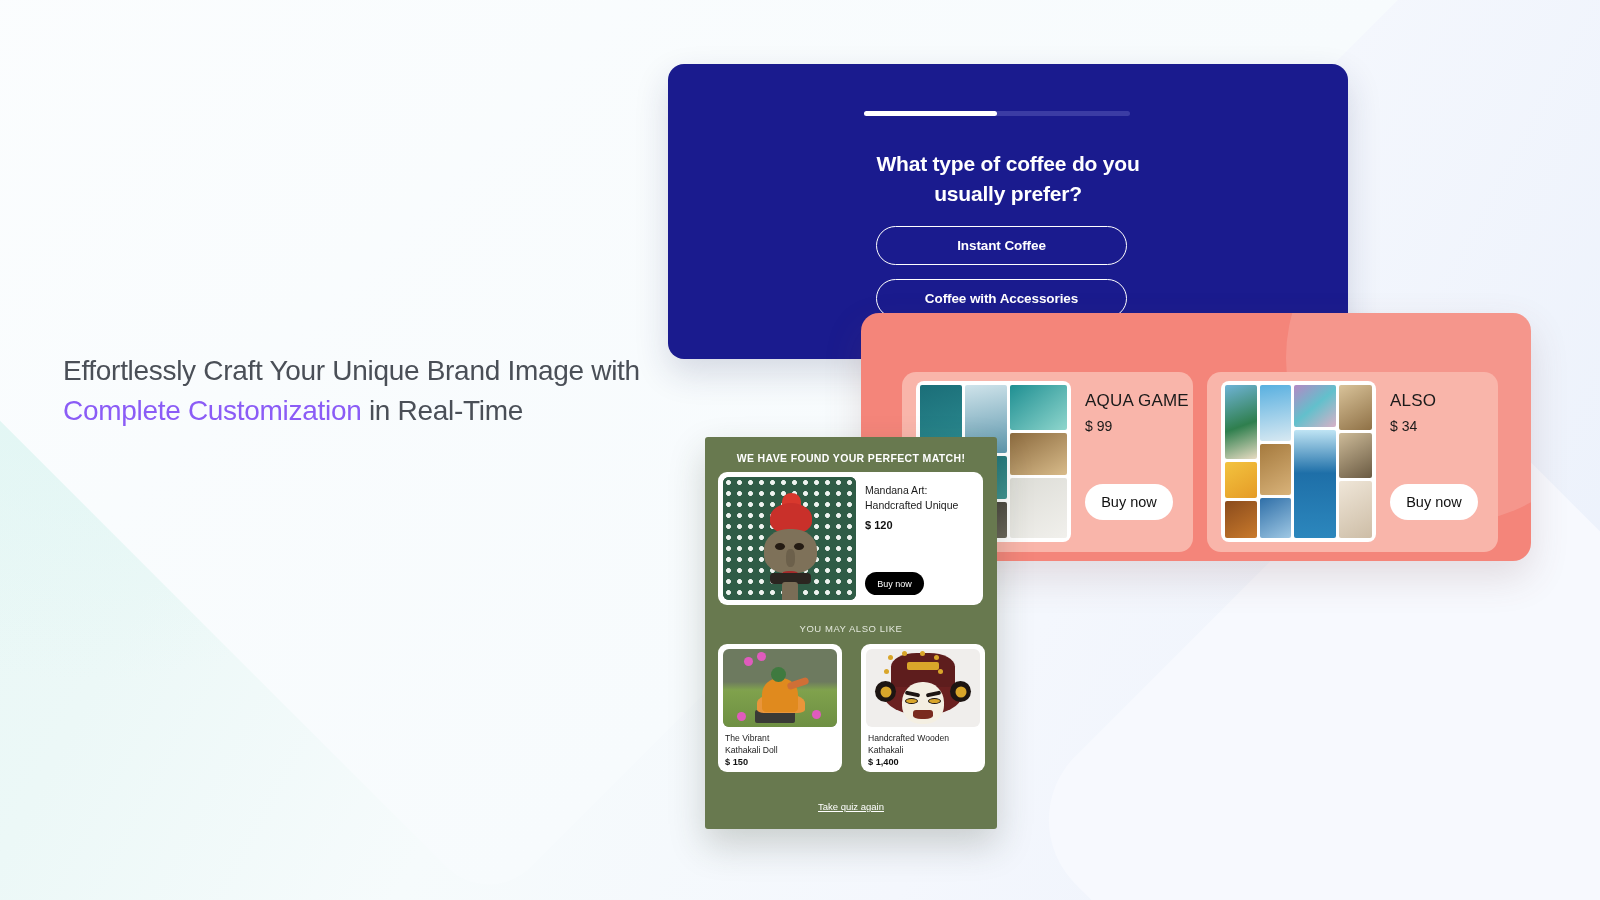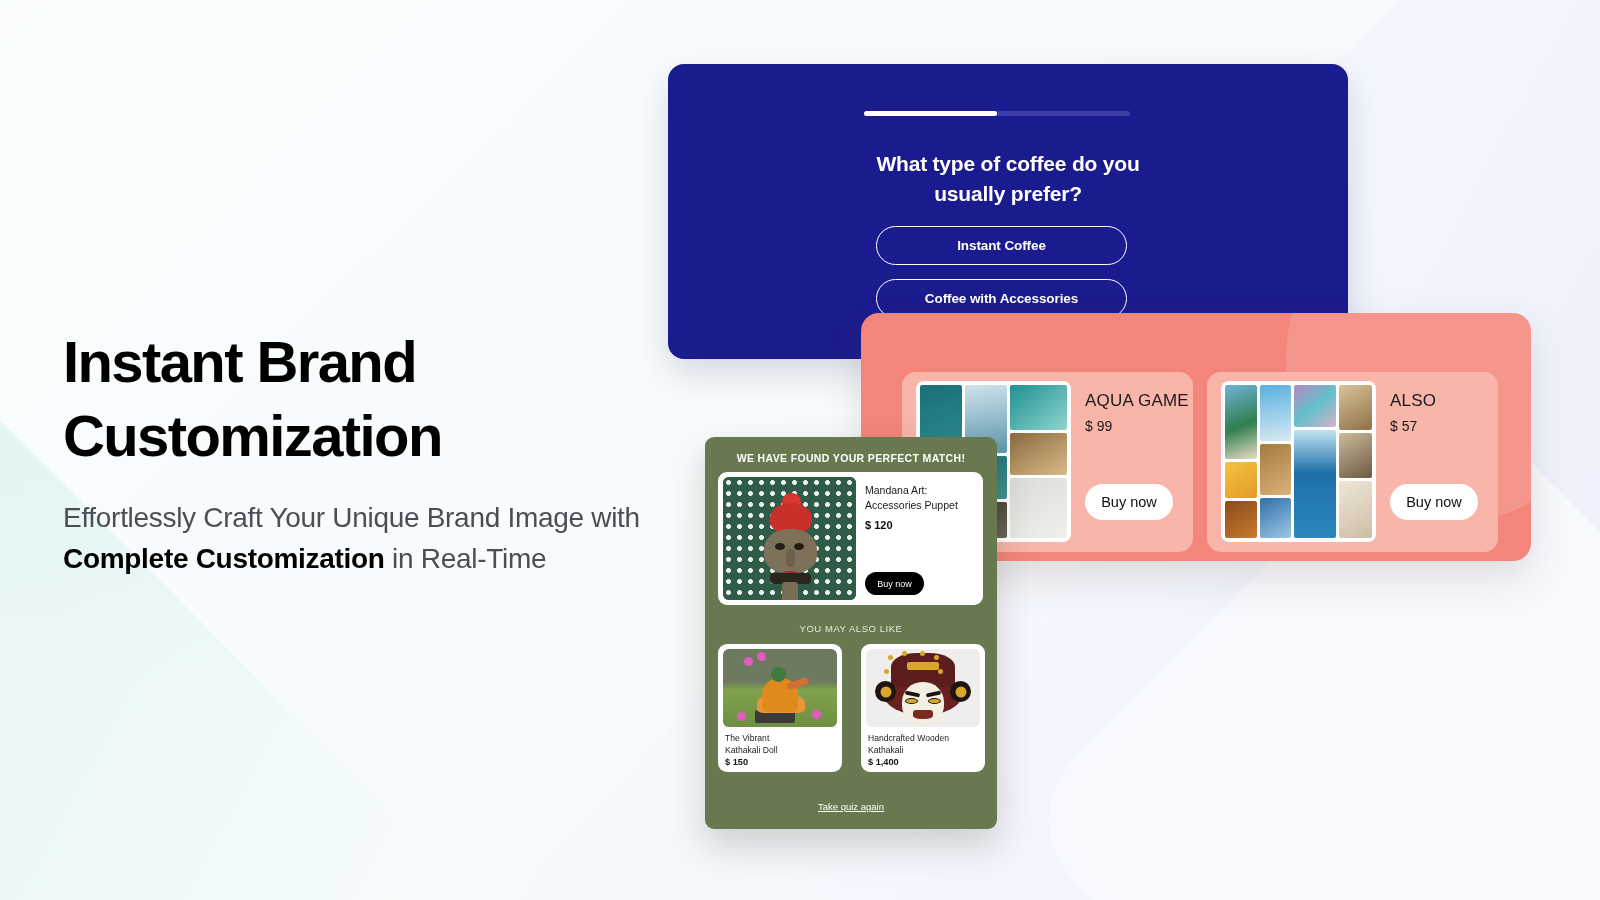--- a/index.html
+++ b/index.html
@@ -61,21 +61,21 @@
     letter-spacing:-1.6px;
     color:#000000;
   }
   .hero p{
     margin-top:26px;
     font-size:28px;
     line-height:1.44;
     color:#4a4f57;
     letter-spacing:-0.3px;
   }
-  .hero p .accent{ color:#000000; font-weight:700; }
+  .hero p .accent{ color:#8b5cf6; font-weight:400; }
 
   
   .quiz-card{
     position:absolute;
     left:668px; top:64px;
     width:680px; height:295px;
     background:#1a1b8e;
     border-radius:16px;
     box-shadow: 0 14px 34px rgba(30,40,90,.16);
     overflow:hidden;
@@ -171,21 +171,21 @@
     display:flex; align-items:center; justify-content:center;
     font-size:14.5px; color:#111;
   }
 
   
   .green-card{
     position:absolute;
     left:705px; top:437px;
     width:292px; height:392px;
     background:#68794f;
-    border-radius:9px;
+    border-radius:3px;
     box-shadow: 0 16px 36px rgba(50,60,40,.22);
     overflow:hidden;
   }
   .green-head{
     position:absolute; left:0; right:0; top:15px;
     text-align:center;
     font-size:10.5px; font-weight:700; color:#ffffff;
     letter-spacing:.35px;
   }
   .match-card{
@@ -340,24 +340,20 @@
 <body>
 
 <div class="bg-root">
   <div class="bg-leftwash"></div>
   <div class="bg-diag-top"></div>
   <div class="bg-diamond2"></div>
   <div class="bg-diamond"></div>
 </div>
 
 <div class="hero">
-  <h1>
-    <span>Instant Brand</span><br>
-    <span>Customization</span>
-  </h1>
   <p><span>Effortlessly Craft Your Unique Brand Image with </span><span class="accent">Complete Customization</span><span> in Real-Time</span></p>
 </div>
 
 <div class="quiz-card">
   <div class="quiz-progress">
     <div class="quiz-progress-fill" id="progress-fill" style="width: 50%;"></div>
   </div>
   <div class="quiz-question">What type of coffee do you usually prefer?</div>
   <div class="quiz-opt o1">
     <span>Instant Coffee</span>
@@ -414,21 +410,21 @@
         <div class="tile" style="background:linear-gradient(140deg,#b489c4,#62c0cc 50%,#d9b0c7);flex:1"></div>
         <div class="tile" style="background:linear-gradient(180deg,#bfe4f4,#1e6fa8 40%,#2c87bd);flex:2.6"></div>
       </div>
       <div class="collage-col" style="flex:1.05">
         <div class="tile" style="background:linear-gradient(150deg,#d9c39a,#8f7146);flex:1"></div>
         <div class="tile" style="background:linear-gradient(150deg,#cdbb99,#6a5a42);flex:1"></div>
         <div class="tile" style="background:linear-gradient(150deg,#efe6d8,#cdbda6);flex:1.25"></div>
       </div>
     </div>
     <div class="prod-name">ALSO</div>
-    <div class="prod-price">$ 57</div>
+    <div class="prod-price">$ 34</div>
     <div class="buy-pill">
       <span>Buy now</span>
     </div>
   </div>
 </div>
 
 <div class="green-card">
   <div class="green-head">WE HAVE FOUND YOUR PERFECT MATCH!</div>
 
   <div class="match-card">
@@ -442,21 +438,21 @@
         <div class="eye r"></div>
         <div class="nose"></div>
         <div class="mouth"></div>
         <div class="collar"></div>
         <div class="neck"></div>
       </div>
     </div>
     <div class="match-info">
       <div class="match-title">
         <span>Mandana Art:</span><br>
-        <span>Accessories Puppet</span>
+        <span>Handcrafted Unique</span>
       </div>
       <div class="match-price">$ 120</div>
     </div>
     <div class="match-buy">
       <span>Buy now</span>
     </div>
   </div>
 
   <div class="also-like">YOU MAY ALSO LIKE</div>
 

